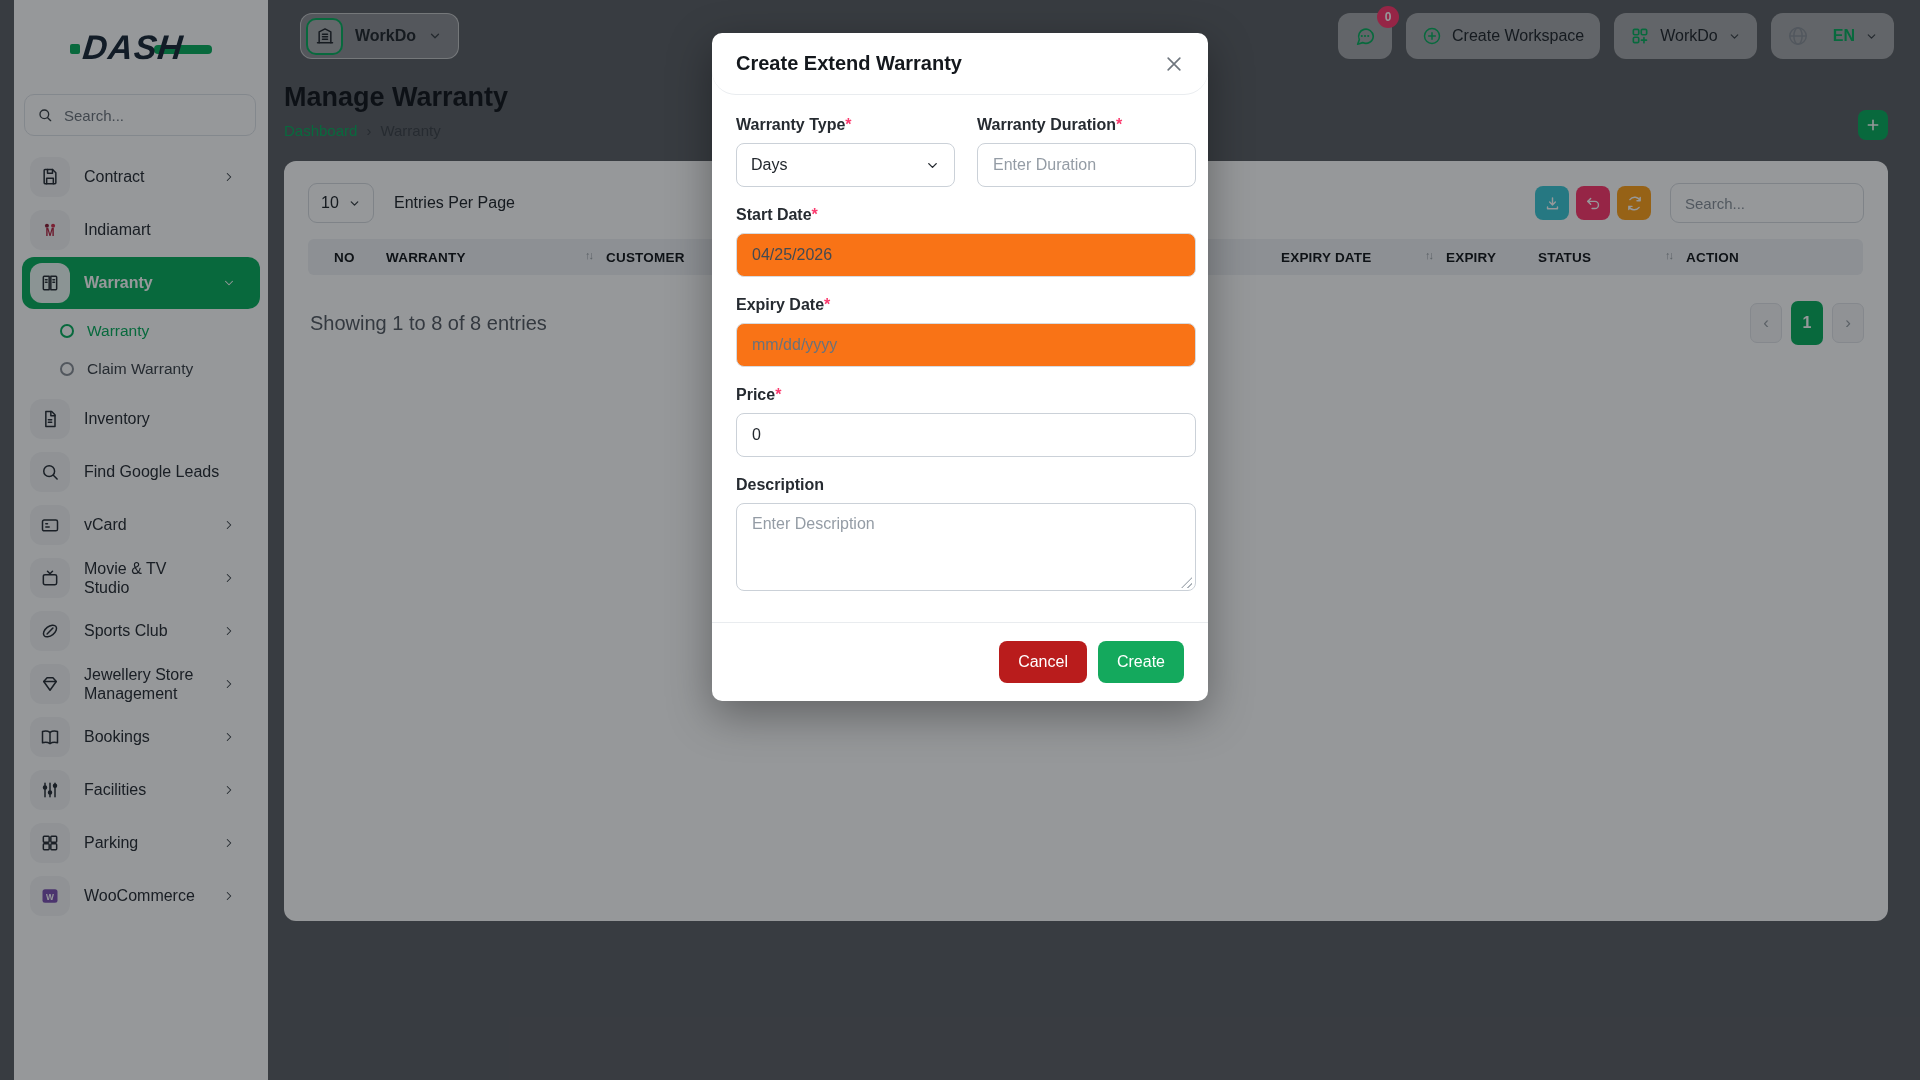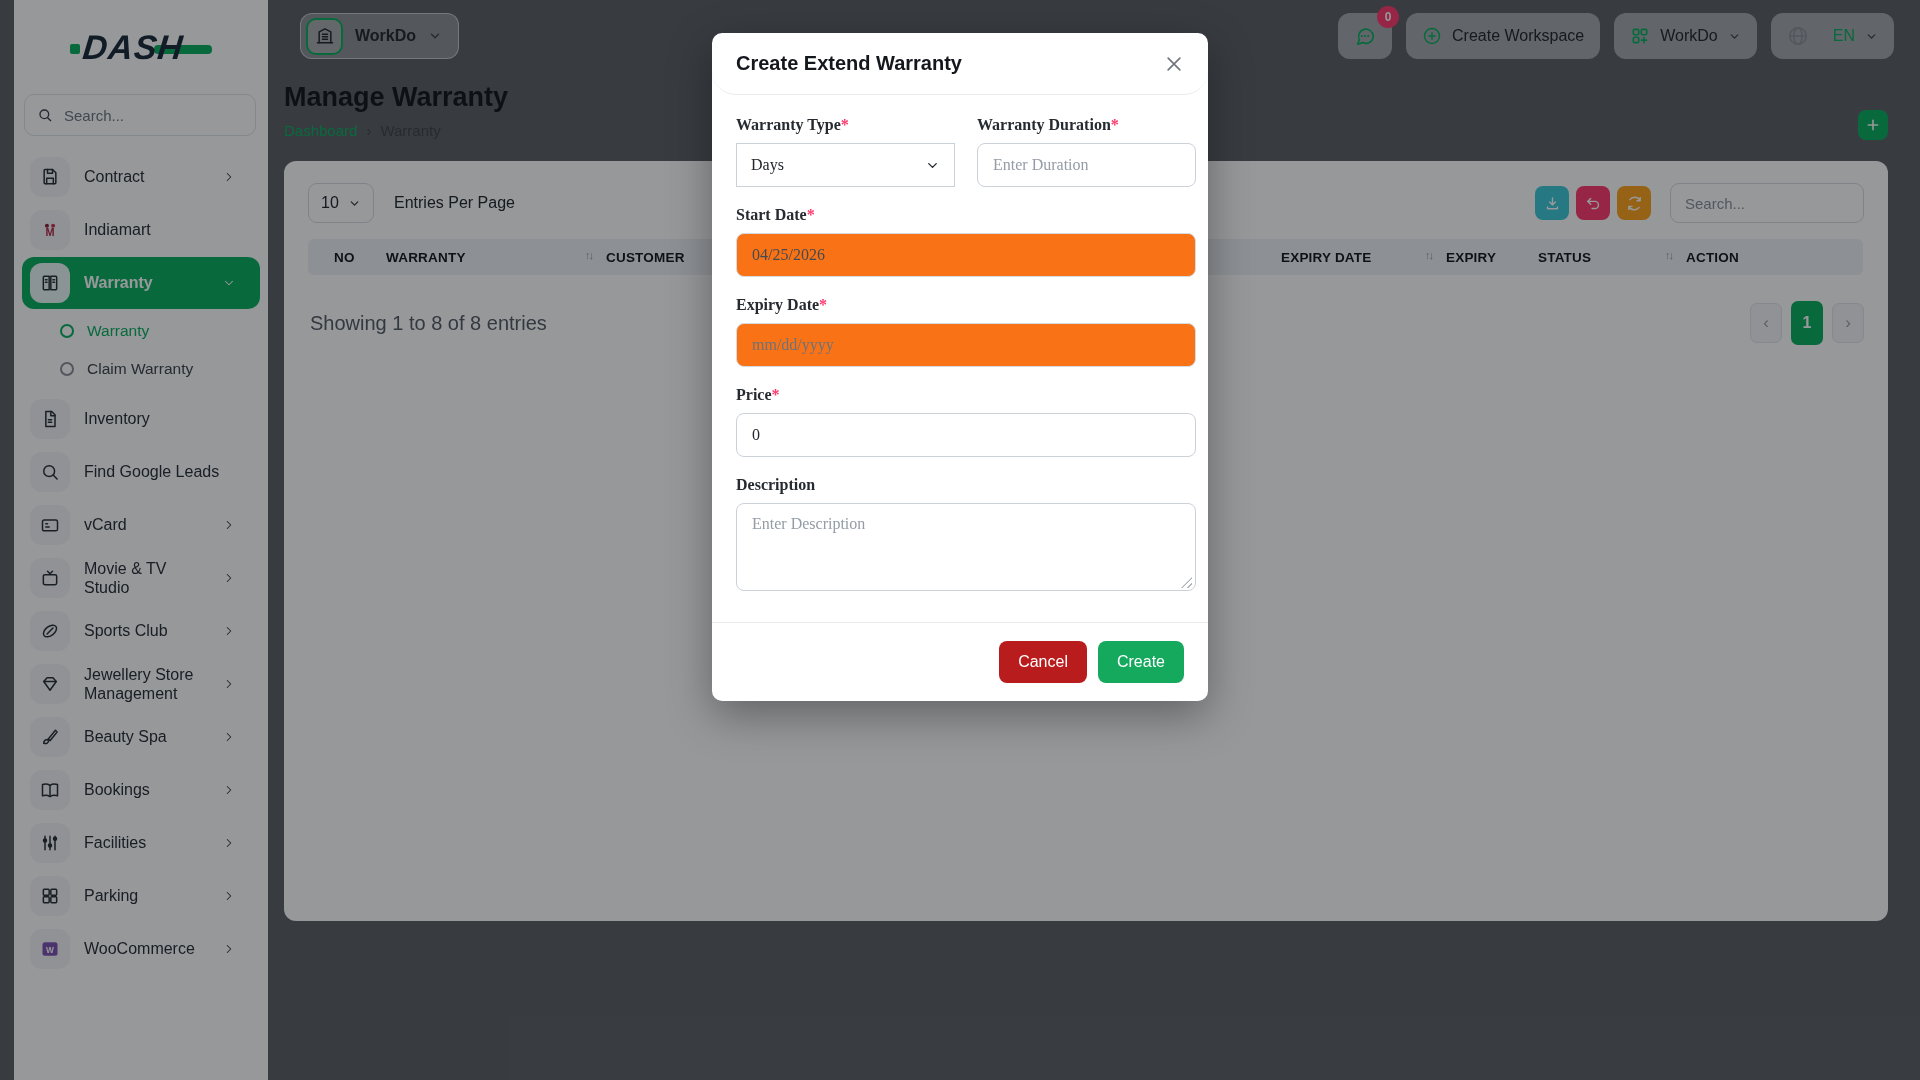--- a/index.html
+++ b/index.html
@@ -45,21 +45,21 @@
   .ws-label{font-size:16px;font-weight:600;color:#23282E;}
   .top-right{display:flex;gap:14px;align-items:center;}
   .pill{background:rgba(255,255,255,0.45);border-radius:12px;height:46px;display:flex;align-items:center;gap:10px;padding:0 16px;color:#23282E;font-size:16px;font-weight:500;cursor:pointer;}
   .chat-pill{width:54px;padding:0;justify-content:center;position:relative;}
   .chat-pill svg{width:22px;height:22px;color:#0CAF60;}
   .chat-badge{position:absolute;top:-7px;right:-7px;width:22px;height:22px;border-radius:50%;background:#FF3A6E;color:#fff;
     font-size:12px;font-weight:700;display:flex;align-items:center;justify-content:center;}
   .pill .g-ic{color:#0CAF60}.pill .g-ic svg{width:20px;height:20px}
   .pill .grey-ic{color:#8A9098}.pill .grey-ic svg{width:22px;height:22px}
   .pill .sm-chev{color:#3A4046}.pill .sm-chev svg{width:13px;height:13px}
-  .lang-label{color:#0CAF60;font-weight:400;padding-left:14px;}
+  .lang-label{color:#0CAF60;font-weight:700;padding-left:14px;}
 
   
   .main{position:absolute;left:284px;top:82px;right:32px;z-index:10;}
   .page-title{font-size:27px;font-weight:700;color:#14181D;}
   .breadcrumb{margin-top:9px;font-size:15px;display:flex;gap:9px;align-items:center;}
   .bc-link{color:#0CAF60;cursor:pointer;}
   .bc-sep{color:#3F444A;}
   .bc-cur{color:#3F444A;}
   .add-btn{position:absolute;right:0;top:28px;width:30px;height:30px;border-radius:8px;background:#0CAF60;color:#fff;
     display:flex;align-items:center;justify-content:center;cursor:pointer;}
@@ -94,27 +94,27 @@
   .page-cur{width:32px;height:44px;background:#0A7C46;background:#0CAF60;border-radius:7px;color:#fff;display:flex;align-items:center;justify-content:center;font-size:16px;font-weight:600;cursor:pointer;}
 
   
   .backdrop{position:absolute;inset:0;background:rgba(5,9,14,0.42);z-index:40;}
   .modal{position:absolute;left:712px;top:33px;width:496px;background:#fff;border-radius:10px;z-index:50;
     box-shadow:0 14px 44px rgba(0,0,0,0.35);box-sizing:border-box;}
   .m-head{display:flex;justify-content:space-between;align-items:center;padding:19px 24px;border-bottom:1px solid #E9ECEF;border-radius:24px;}
   .m-title{font-size:20px;font-weight:700;color:#14181D;}
   .m-x{color:#6F767E;cursor:pointer;}
   .m-x svg{width:20px;height:20px}
-  .m-body{padding:21px 12px 2px 24px;font-family:Liberation Serif, serif;}
+  .m-body{padding:21px 12px 2px 24px;}
   .f-row{display:flex;gap:22px;}
   .f-col{flex:1;min-width:0;}
   .f-group{margin-bottom:19px;}
   .f-label{font-size:16px;font-weight:600;color:#262B31;margin-bottom:9px;}
   .star{color:#FB3A6E;}
-  .select{height:44px;border:1px solid #CBD1D8;border-radius:0;display:flex;align-items:center;justify-content:space-between;
+  .select{height:44px;border:1px solid #CBD1D8;border-radius:8px;display:flex;align-items:center;justify-content:space-between;
     padding:0 14px;font-size:16px;color:#23282E;cursor:pointer;box-sizing:border-box;}
   .select svg{width:15px;height:15px;color:#23282E}
   .f-input{width:100%;box-sizing:border-box;height:44px;border:1px solid #CBD1D8;border-radius:8px;padding:0 15px;
     font-size:16px;color:#23282E;outline:none;font-family:inherit;background:#fff;}
   .f-input::placeholder{color:#949CA5}
   .f-input.ro{background:#f97316;border-color:#D6DBE0;color:#434A52;}
   .f-input.ro::placeholder{color:#6A727B}
   .ta-wrap{position:relative;}
   textarea.f-input{height:88px;padding:11px 15px;resize:none;}
   .resize-corner{position:absolute;right:4px;bottom:7px;width:11px;height:11px;
@@ -259,34 +259,20 @@
           </span>
         </div>
         <div class="menu-item">
           <span class="icon-box">
             <svg viewBox="0 0 24 24" fill="none" stroke="currentColor" stroke-width="1.8" stroke-linecap="round" stroke-linejoin="round">
               <path d="M4.5 9L8.5 4.5h7L19.5 9 12 19.5z"></path>
               <path d="M4.5 9h15"></path>
             </svg>
           </span>
           <span class="menu-label">Jewellery Store Management</span>
-          <span class="chev">
-            <svg viewBox="0 0 24 24" fill="none" stroke="currentColor" stroke-width="1.8" stroke-linecap="round" stroke-linejoin="round">
-              <path d="M9 6l6 6-6 6"></path>
-            </svg>
-          </span>
-        </div>
-        <div class="menu-item">
-          <span class="icon-box">
-            <svg viewBox="0 0 24 24" fill="none" stroke="currentColor" stroke-width="1.8" stroke-linecap="round" stroke-linejoin="round">
-              <path d="M10 14.5L18.5 4l2 2L12 16.5z"></path>
-              <path d="M9.5 15c-3 0-5 1.5-5 4.5 3.5 1 6-.5 5.5-3z"></path>
-            </svg>
-          </span>
-          <span class="menu-label">Beauty Spa</span>
           <span class="chev">
             <svg viewBox="0 0 24 24" fill="none" stroke="currentColor" stroke-width="1.8" stroke-linecap="round" stroke-linejoin="round">
               <path d="M9 6l6 6-6 6"></path>
             </svg>
           </span>
         </div>
         <div class="menu-item">
           <span class="icon-box">
             <svg viewBox="0 0 24 24" fill="none" stroke="currentColor" stroke-width="1.8" stroke-linecap="round" stroke-linejoin="round">
               <path d="M3 5.5c3-1 6-1 9 1 3-2 6-2 9-1V19c-3-1-6-1-9 1-3-2-6-2-9-1z"></path>

